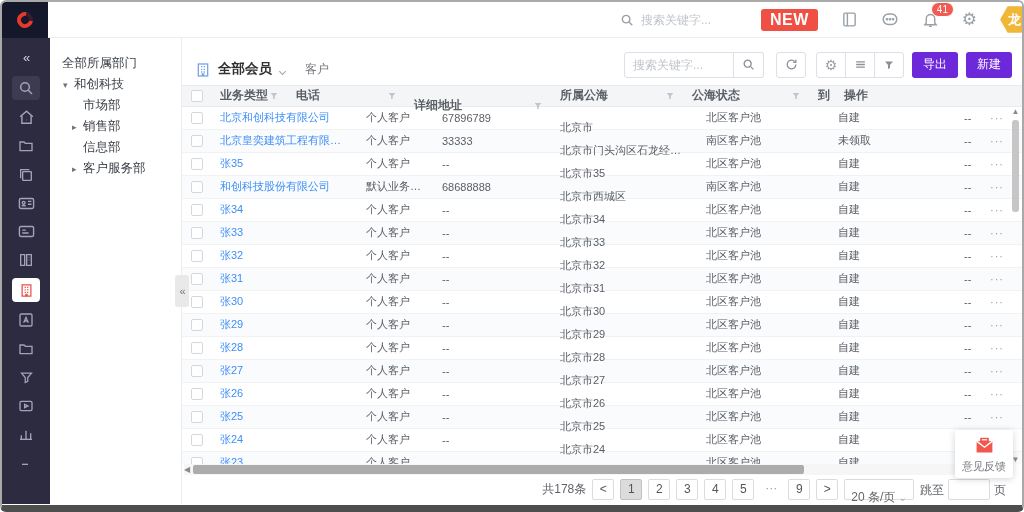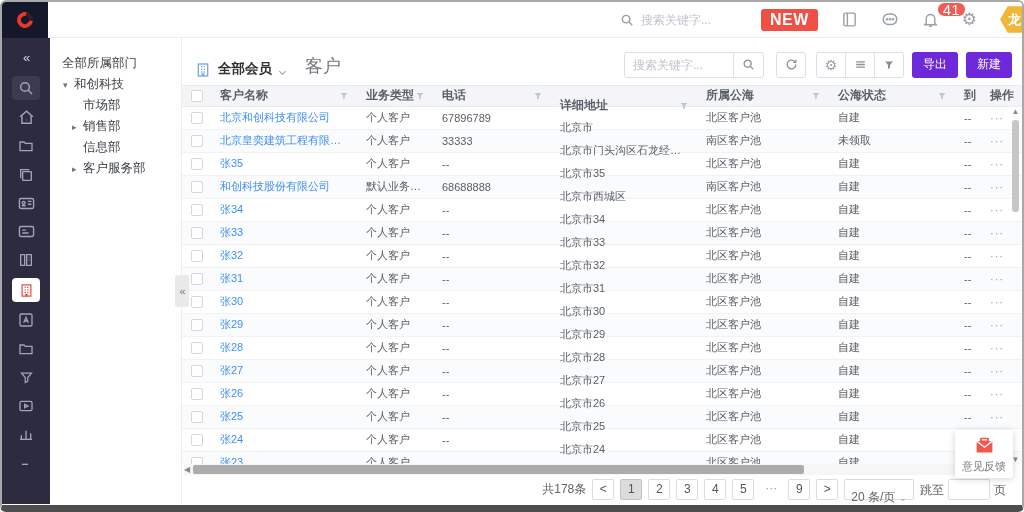--- a/index.html
+++ b/index.html
@@ -10,21 +10,21 @@
   
   .topbar { height:36px; display:flex; align-items:center; background:#fff; border-bottom:1px solid #ececec; }
   .logo { width:46px; height:36px; background:#15172b; display:flex; align-items:center; justify-content:center; flex:0 0 46px; }
   .logo-ring { width:16px; height:16px; border:4.5px solid #e6392b; border-right-color:rgba(230,57,43,.18); border-radius:50%; transform:rotate(-35deg); }
   .gsearch { display:flex; align-items:center; gap:7px; margin-left:572px; color:#9aa0a8; }
   .gsearch input { border:none; outline:none; font-size:12px; width:120px; color:#333; background:transparent; }
   .gsearch input::placeholder { color:#c0c4cc; }
   .top-right { margin-left:auto; display:flex; align-items:center; gap:23px; padding-right:14px; color:#9aa0a8; }
   .new-badge { background:#f04f43; color:#fff; font-size:16px; font-weight:bold; padding:2px 9px; border-radius:3px; letter-spacing:.5px; }
   .bell-wrap { position:relative; display:flex; }
-  .bell-badge { position:absolute; top:-9px; left:15px; background:#f15b51; color:#fff; font-size:15px; line-height:11px;
+  .bell-badge { position:absolute; top:-9px; left:9px; background:#f15b51; color:#fff; font-size:10px; line-height:11px;
                 padding:1px 5px; border-radius:8px; border:1px solid #fff; }
   .gear-glyph { font-size:17px; line-height:18px; color:#9aa0a8; }
   .avatar { width:29px; height:29px; background:#f0b637; color:#fff; font-size:13px; font-weight:bold;
             display:flex; align-items:center; justify-content:center;
             clip-path:polygon(26% 4%,74% 4%,100% 50%,74% 96%,26% 96%,0% 50%); }
 
   
   .bodywrap { display:flex; height:466px; }
   .rail { width:48px; background:#2d2b40; display:flex; flex-direction:column; align-items:center;
           padding-top:9px; gap:7.5px; color:#a2a3b8; flex:0 0 48px; }
@@ -39,21 +39,21 @@
   .lvl0 { padding-left:12px; }
   .lvl1 { padding-left:13px; }
   .lvl2 { padding-left:33px; }
   .lvl2.witharrow { padding-left:22px; }
 
   
   .main { flex:1; position:relative; background:#fff; display:flex; flex-direction:column; min-width:0; }
   .toolbar { height:40px; display:flex; align-items:flex-end; padding:9px 10px 0 13px; }
   .scope { font-size:13.5px; font-weight:bold; color:#303133; margin-left:7px; }
   .chev { color:#a6a9ad; margin-left:5px; display:flex; }
-  .cat { font-size:18px; color:#73777d; margin-left:17px; }
+  .cat { font-size:12px; color:#73777d; margin-left:17px; }
   .searchbox { display:flex; margin-left:auto; }
   .searchbox input { width:110px; height:26px; border:1px solid #dcdfe6; border-radius:3px 0 0 3px; padding:0 8px; font-size:12px; outline:none; }
   .searchbox input::placeholder { color:#c0c4cc; }
   .sbtn { width:30px; height:26px; border:1px solid #dcdfe6; border-left:none; border-radius:0 3px 3px 0; background:#fff;
           color:#8a9099; display:flex; align-items:center; justify-content:center; cursor:pointer; }
   .tbtn { width:30px; height:26px; border:1px solid #dcdfe6; background:#fff; color:#8a9099; border-radius:3px;
           display:flex; align-items:center; justify-content:center; cursor:pointer; }
   .refresh { margin-left:12px; }
   .btngroup { display:flex; margin-left:10px; }
   .btngroup .tbtn { border-radius:0; margin-left:-1px; }
@@ -295,28 +295,20 @@
             </span>
         </div>
         <button class="redbtn">导出</button>
         <button class="redbtn">新建</button>
       </div>
 
       <div class="thead">
         <div class="th c0 tdc">
             <span class="cb"></span>
           </div>
-        <div class="th c1">
-            <span>客户名称</span>
-            <span class="funnel">
-              <svg width="10" height="10" viewBox="0 0 24 24" fill="currentColor">
-                <path d="M4 5h16l-6 7v6l-4 2v-8z"></path>
-              </svg>
-            </span>
-          </div>
         <div class="th c2">
             <span>业务类型</span>
             <span class="funnel">
               <svg width="10" height="10" viewBox="0 0 24 24" fill="currentColor">
                 <path d="M4 5h16l-6 7v6l-4 2v-8z"></path>
               </svg>
             </span>
           </div>
         <div class="th c3">
             <span>电话</span>

